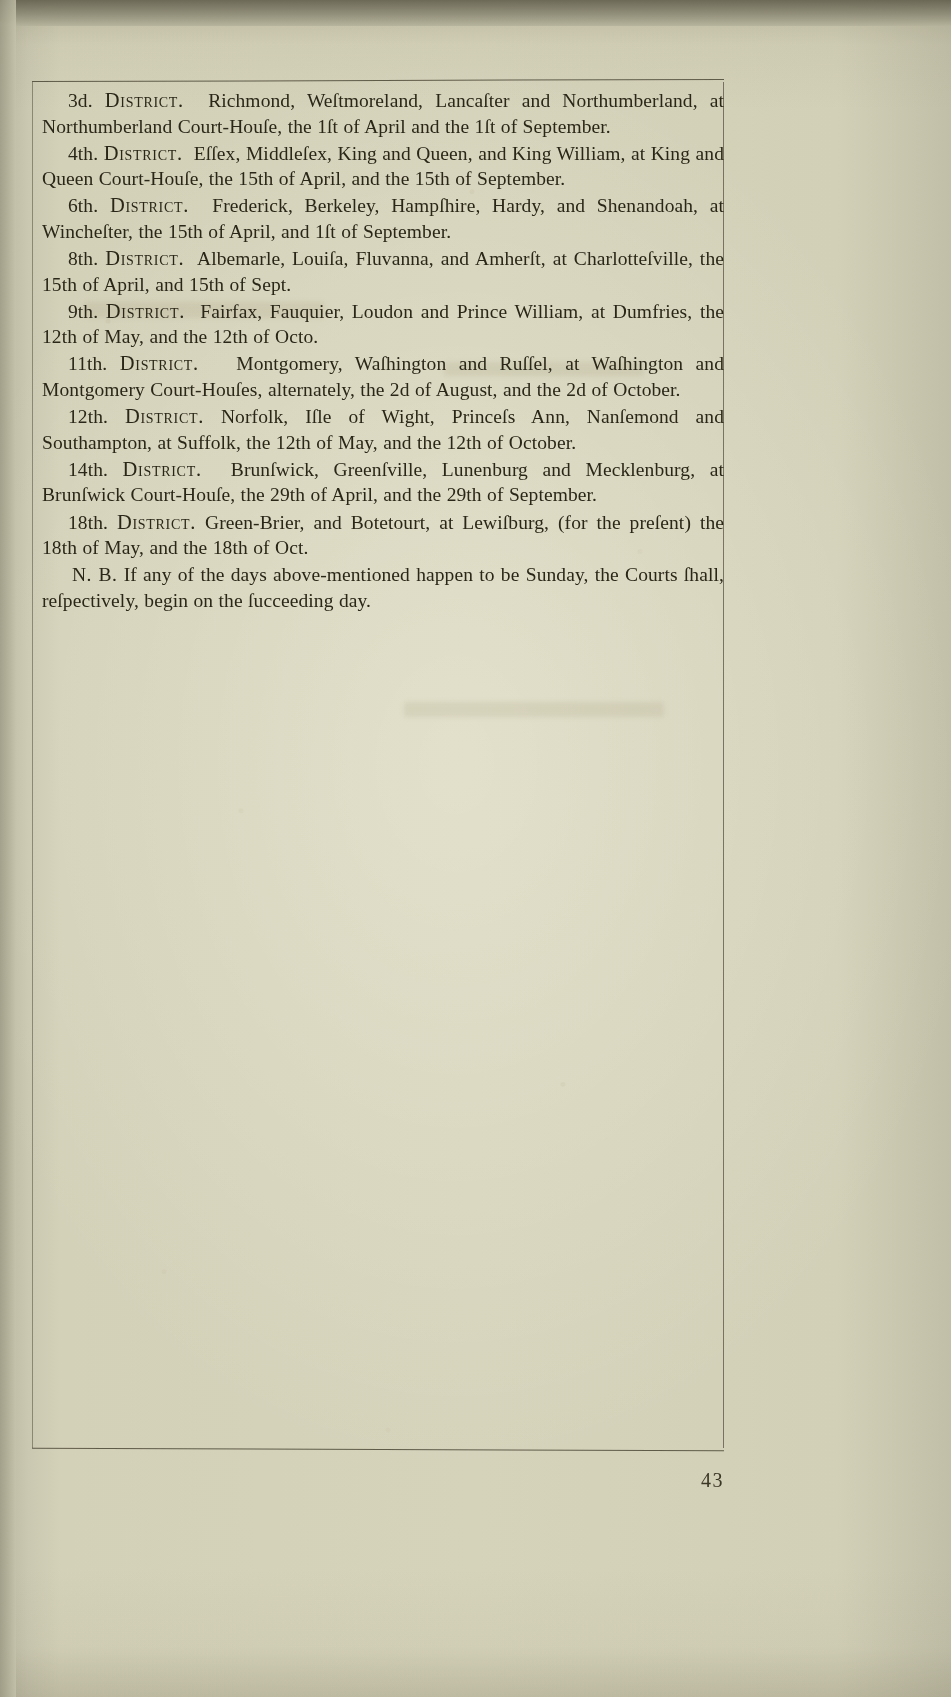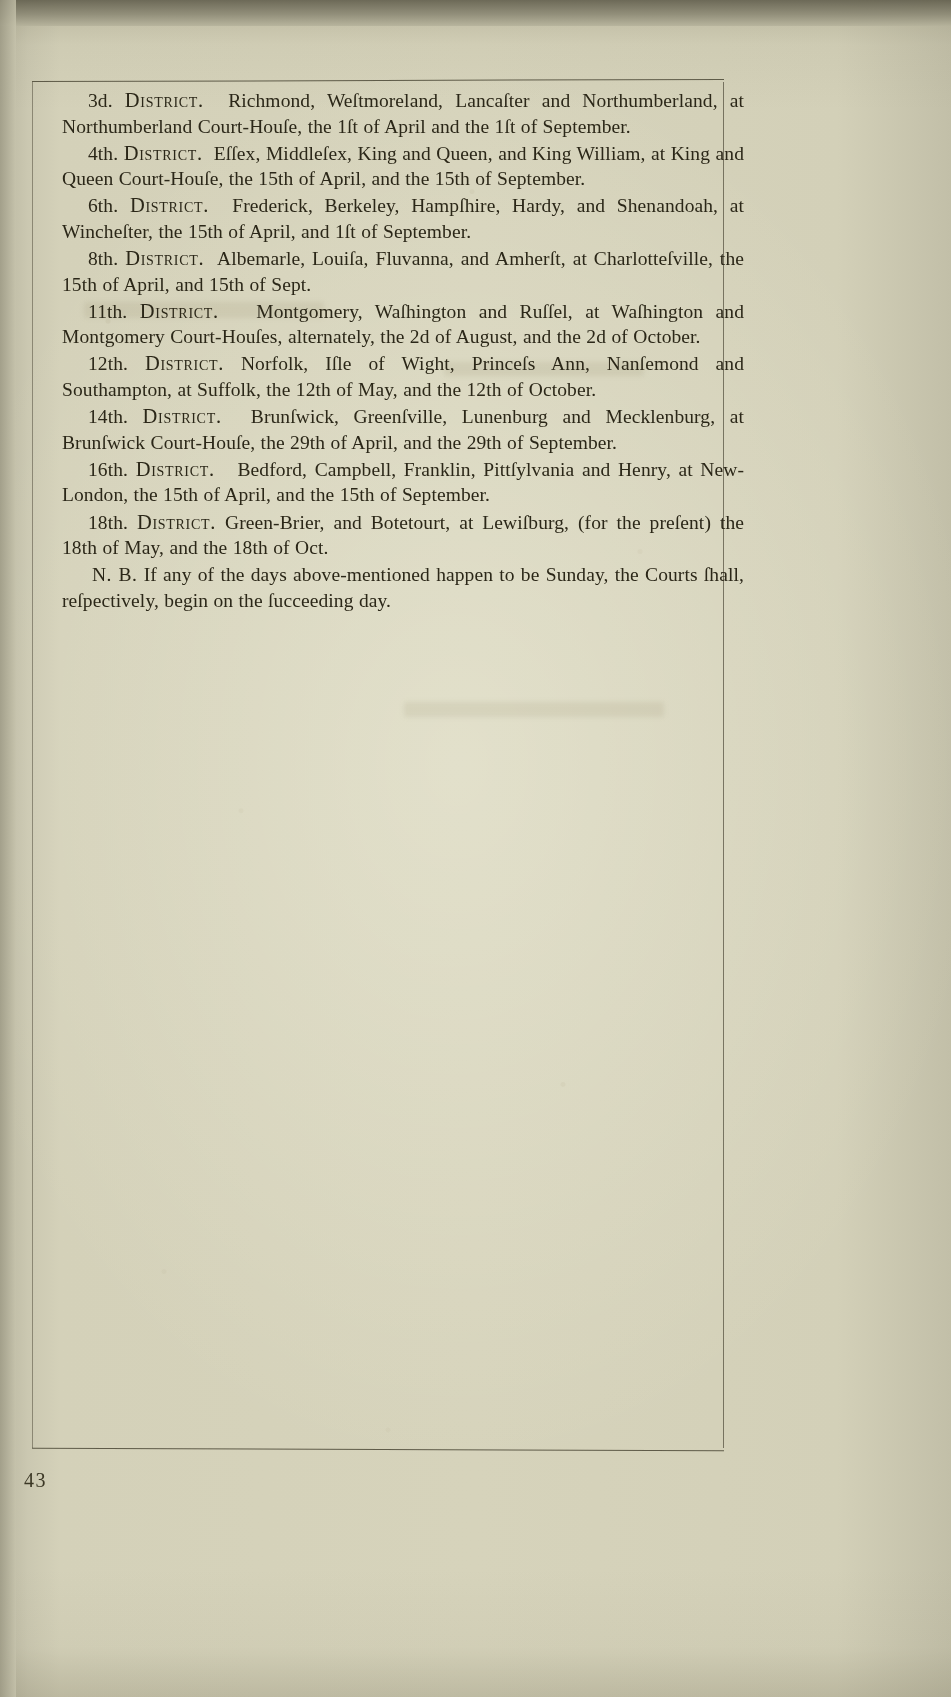--- a/index.html
+++ b/index.html
@@ -110,21 +110,20 @@
     left: 18px;
     top: 26px;
     width: 682px;
     color: #2b2718;
     font-size: 19.5px;
     line-height: 25.6px;
     text-align: justify;
     text-align-last: left;
     letter-spacing: .1px;
     word-spacing: .4px;
-    margin-left: 20px;
   }
 
   p.entry {
     margin: 0 0 1.5px 0;
     text-indent: 26px;
     hyphens: manual;
   }
   p.entry.nb {
     text-indent: 30px;
   }
@@ -137,21 +136,21 @@
   }
   .nb-mark {
     letter-spacing: .5px;
   }
 
   #folio {
     position: absolute;
     left: 0;
     right: 0;
     bottom: 10px;
-    text-align: left;
+    text-align: right;
     color: #3b3725;
     font-size: 20px;
     letter-spacing: 1.5px;
     font-family: "Liberation Serif", "DejaVu Serif", serif;
   }
 
   
   .ghost {
     position: absolute;
     pointer-events: none;
@@ -184,31 +183,31 @@
       <p class="entry"><span>3d.</span> <span class="sc">District.</span>&nbsp; <span>Richmond, Weſtmoreland, Lancaſter and Northumberland, at Northumberland Court-Houſe, the 1ſt of April and the 1ſt of September.</span></p>
 
       <p class="entry"><span>4th.</span> <span class="sc">District.</span>&nbsp; <span>Eſſex, Middleſex, King and Queen, and King William, at King and Queen Court-Houſe, the 15th of April, and the 15th of September.</span></p>
 
 
       <p class="entry"><span>6th.</span> <span class="sc">District.</span>&nbsp; <span>Frederick, Berkeley, Hampſhire, Hardy, and Shenandoah, at Wincheſter, the 15th of April, and 1ſt of September.</span></p>
 
 
       <p class="entry"><span>8th.</span> <span class="sc">District.</span>&nbsp; <span>Albemarle, Louiſa, Fluvanna, and Amherſt, at Charlotteſville, the 15th of April, and 15th of Sept.</span></p>
 
+      <p class="entry"><span>9th.</span> <span class="sc">District.</span>&nbsp; <span>Fairfax, Fauquier, Loudon and Prince William, at Dumfries, the 12th of May, and the 12th of Octo.</span></p>
 
 
       <p class="entry"><span>11th.</span> <span class="sc">District.</span>&nbsp;&nbsp; <span>Montgomery, Waſhington and Ruſſel, at Waſhington and Montgomery Court-Houſes, alternately, the 2d of August, and the 2d of October.</span></p>
 
       <p class="entry"><span>12th.</span> <span class="sc">District.</span> <span>Norfolk, Iſle of Wight, Princeſs Ann, Nanſemond and Southampton, at Suffolk, the 12th of May, and the 12th of October.</span></p>
 
 
       <p class="entry"><span>14th.</span> <span class="sc">District.</span>&nbsp; <span>Brunſwick, Greenſville, Lunenburg and Mecklenburg, at Brunſwick Court-Houſe, the 29th of April, and the 29th of September.</span></p>
 
 
-      <p class="entry"><span>16th.</span> <span class="sc">District.</span>&nbsp;&nbsp; <span>Bedford, Campbell, Franklin, Pittſylvania and Henry, at New-London, the 15th of April, and the 15th of September.</span></p>
 
 
       <p class="entry"><span>18th.</span> <span class="sc">District.</span> <span>Green-Brier, and Botetourt, at Lewiſburg, (for the preſent) the 18th of May, and the 18th of Oct.</span></p>
 
       <p class="entry nb"><span class="nb-mark">N. B.</span> <span>If any of the days above-mentioned happen to be Sunday, the Courts ſhall, reſpectively, begin on the ſucceeding day.</span></p>
     </div>
 
     <div id="folio">43</div>
   </div>
 </div>

